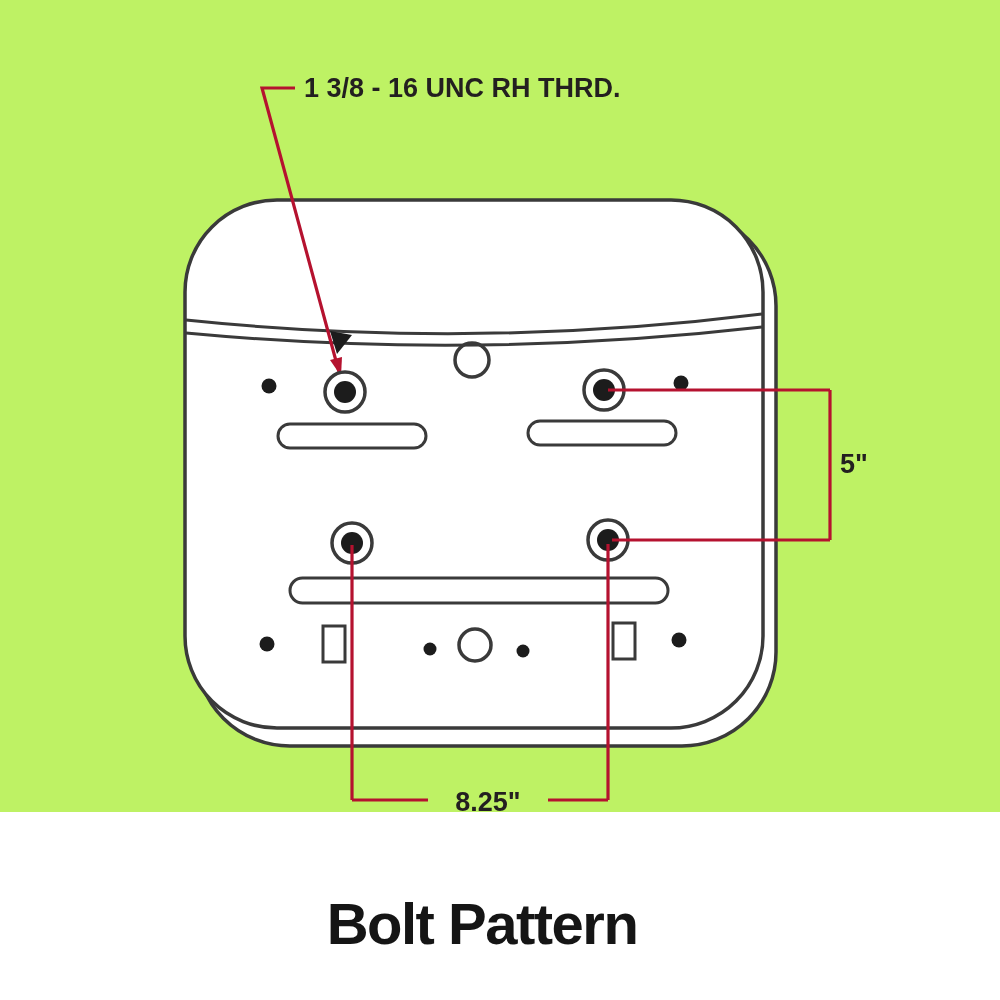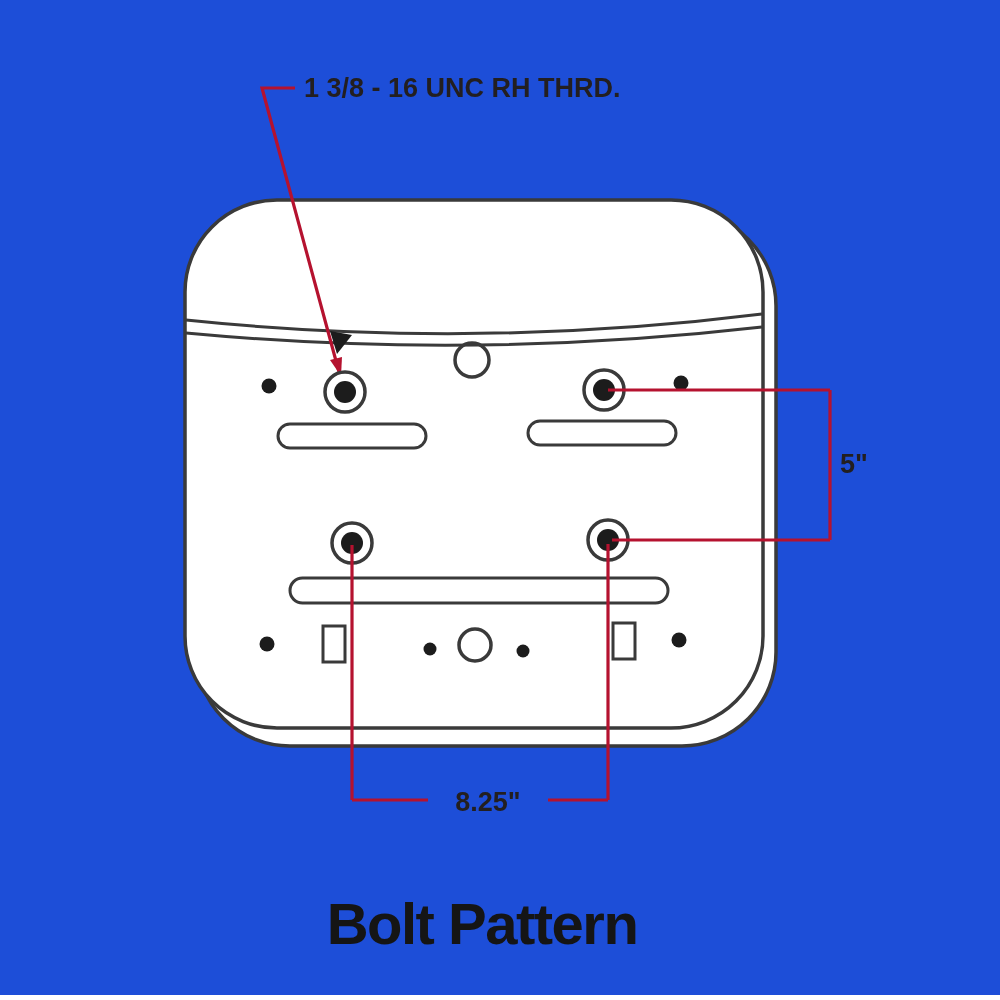--- a/index.html
+++ b/index.html
@@ -6,22 +6,22 @@
     margin: 0;
     padding: 0;
     background: #ffffff;
     width: 1000px;
     height: 1000px;
     overflow: hidden;
   }
   .stage {
     position: relative;
     width: 1000px;
-    height: 995px;
-    background: #1d4ed8;
+    height: 812px;
+    background: #bef264;
     font-family: "Liberation Sans", sans-serif;
     text-align: center;
   }
   svg { display: block; }
   .label {
     font-family: "Liberation Sans", sans-serif;
     font-weight: 600;
     font-size: 27px;
     fill: #231f20;
   }

